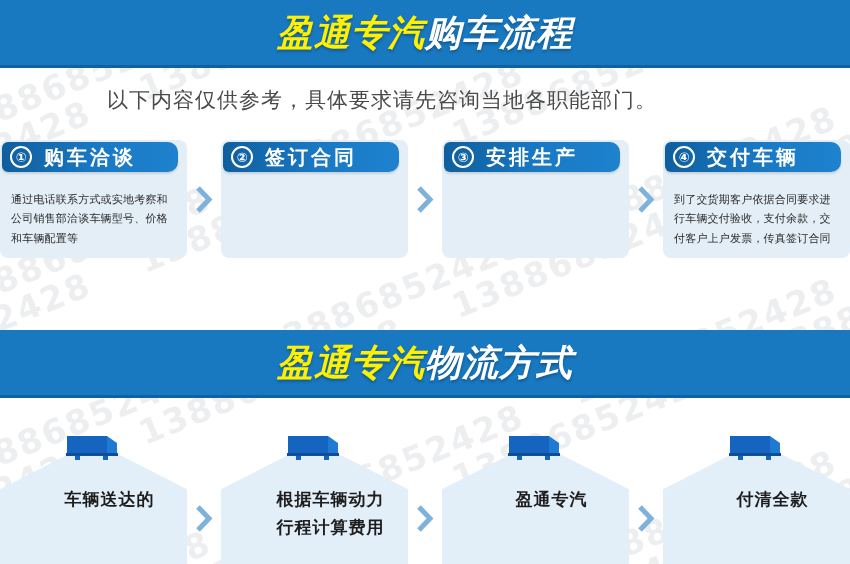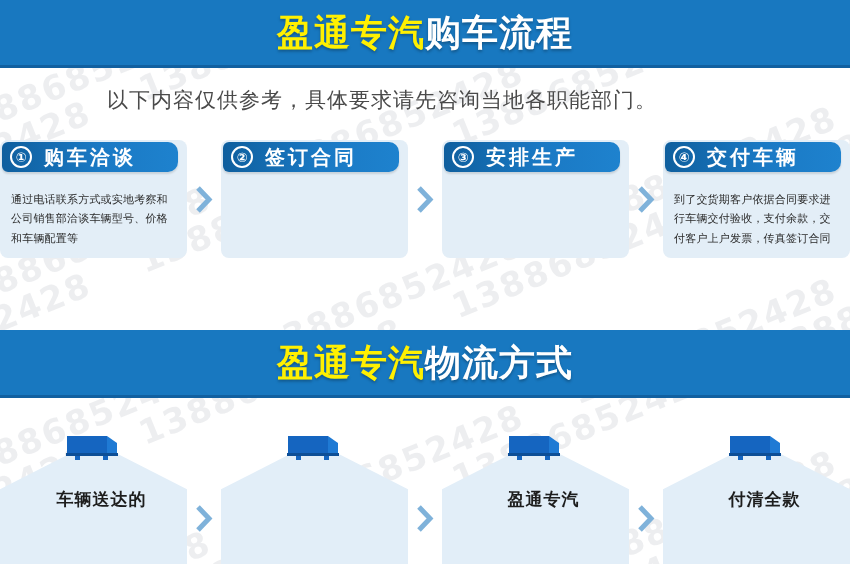--- a/index.html
+++ b/index.html
@@ -21,20 +21,21 @@
     color:rgba(140,150,160,0.16);
     transform:rotate(-22deg); transform-origin:left top;
   }
 
   
   .banner{
     position:absolute; left:0; width:850px; height:68px;
     background:#1878c0; border-bottom:3px solid #1160a0;
     display:flex; align-items:center; justify-content:center;
     z-index:8;
+    font-style:italic;
   }
   #banner1{ top:0; }
   #banner2{ top:302px;margin-top:28px; }
   .banner-text{
     font-size:36px; font-weight:700; letter-spacing:1px;
     line-height:1; white-space:nowrap;
     text-shadow:0 2px 3px rgba(0,0,0,0.28);
   }
   .bt-yellow{ color:#fff000; }
   .bt-white{ color:#ffffff; }
@@ -98,21 +99,21 @@
   }
   .logi-cell{
     position:relative; width:187px; height:132px;
   }
   .logi-shape{
     position:absolute; left:0; top:22px; width:187px; height:110px;
     background:#e2eef8;
     clip-path:polygon(0% 32%, 37% 0%, 63% 0%, 100% 32%, 100% 100%, 0% 100%);
   }
   .logi-text{
-    position:absolute; left:8px; top:54px; width:187px;
+    position:absolute; left:16px; top:54px; width:187px;
     text-align:center; font-size:17px; line-height:1.62;
     color:#1d1d1d; font-weight:700; letter-spacing:1px;
   }
   .truck{
     position:absolute; left:50%; top:0px; margin-left:-31px;
     width:62px; height:30px; z-index:3;
   }
   .logi-gap{
     width:34px; height:132px; flex:0 0 auto;
     display:flex; align-items:center; justify-content:center;
@@ -243,20 +244,24 @@
       <div class="logi-shape"></div>
       <span class="truck">
         <svg width="62" height="30" viewBox="0 0 62 30">
           <path d="M4,4 L44,4 L44,21 L4,21 Z" fill="#1565c0"></path>
           <path d="M44,4 L54,11 L54,21 L44,21 Z" fill="#1f7ad4"></path>
           <rect x="3" y="21" width="52" height="3" fill="#0d4e96"></rect>
           <rect x="12" y="24" width="5" height="4" fill="#1565c0"></rect>
           <rect x="40" y="24" width="5" height="4" fill="#1565c0"></rect>
         </svg>
       </span>
+      <div class="logi-text">
+        <div>根据车辆动力</div>
+        <div>行程计算费用</div>
+      </div>
     </div>
 
     <div class="logi-gap">
       <span class="chev">
         <svg width="17" height="27" viewBox="0 0 17 27">
             <path d="M2,2 L13,13.5 L2,25" fill="none" stroke="#7fb2da" stroke-width="5" stroke-linecap="butt" stroke-linejoin="miter"></path>
           </svg>
       </span>
     </div>
 

